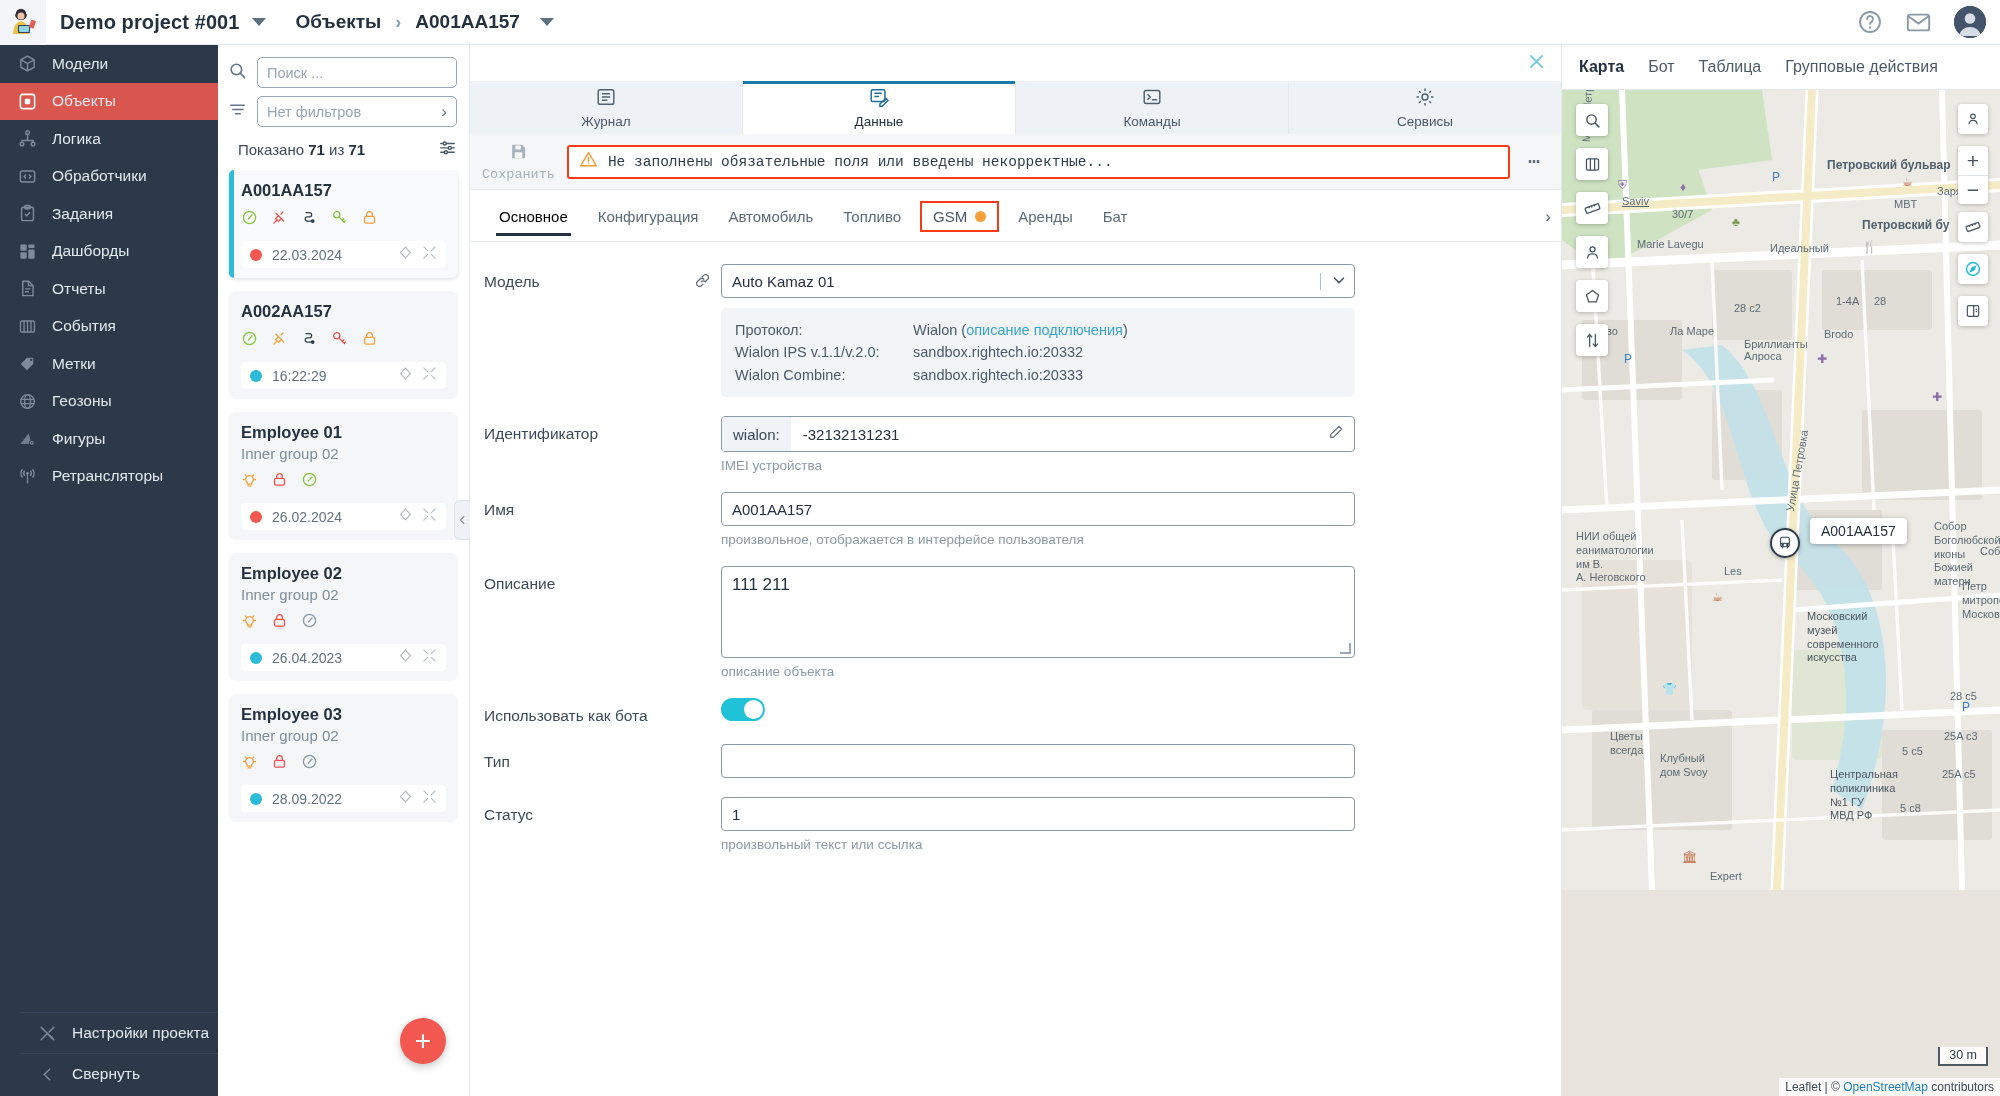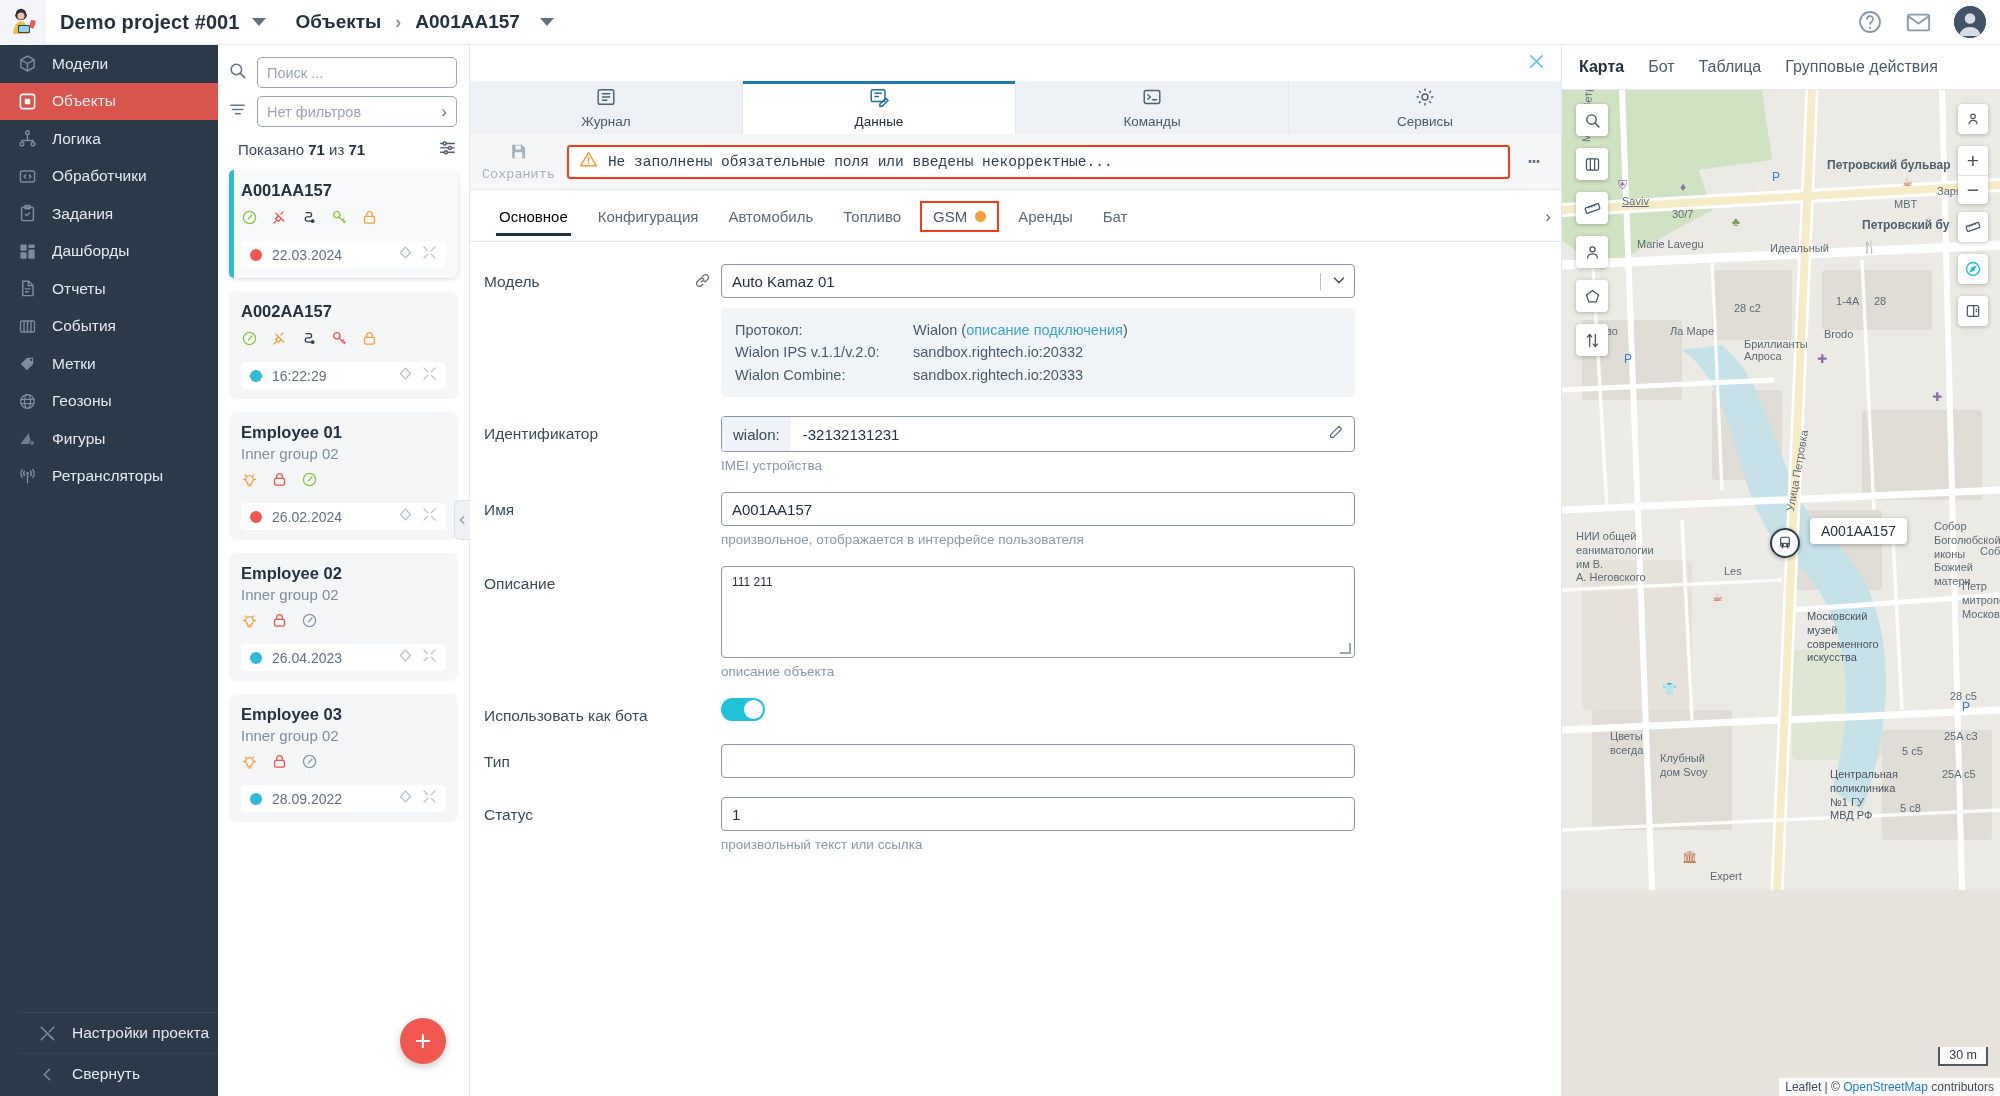--- a/index.html
+++ b/index.html
@@ -226,21 +226,21 @@
   }
   .idprefix {
     background: #eff2f6; height: 100%; display: flex; align-items: center;
     padding: 0 11px; font-size: 15px; color: #3b4a59;
   }
   .idvalue { padding-left: 12px; font-size: 15px; color: #24313f; flex: 1 1 auto; }
   .pencil { color: #5c6b7a; padding-right: 10px; }
 
   .ta {
     width: 100%; height: 92px; border: 1px solid #8b99a7; border-radius: 4px;
-    background: #fff; padding: 8px 10px; font-size: 12px; color: #24313f;
+    background: #fff; padding: 8px 10px; font-size: 17px; color: #24313f;
     position: relative;
   }
   .ta::after {
     content: ""; position: absolute; right: 3px; bottom: 3px; width: 9px; height: 9px;
     border-right: 2px solid #9aa8b6; border-bottom: 2px solid #9aa8b6;
   }
   .toggle {
     width: 44px; height: 23px; border-radius: 12px; background: #1fc2d6;
     display: flex; align-items: center; justify-content: flex-end; padding: 2px;
     cursor: pointer;

